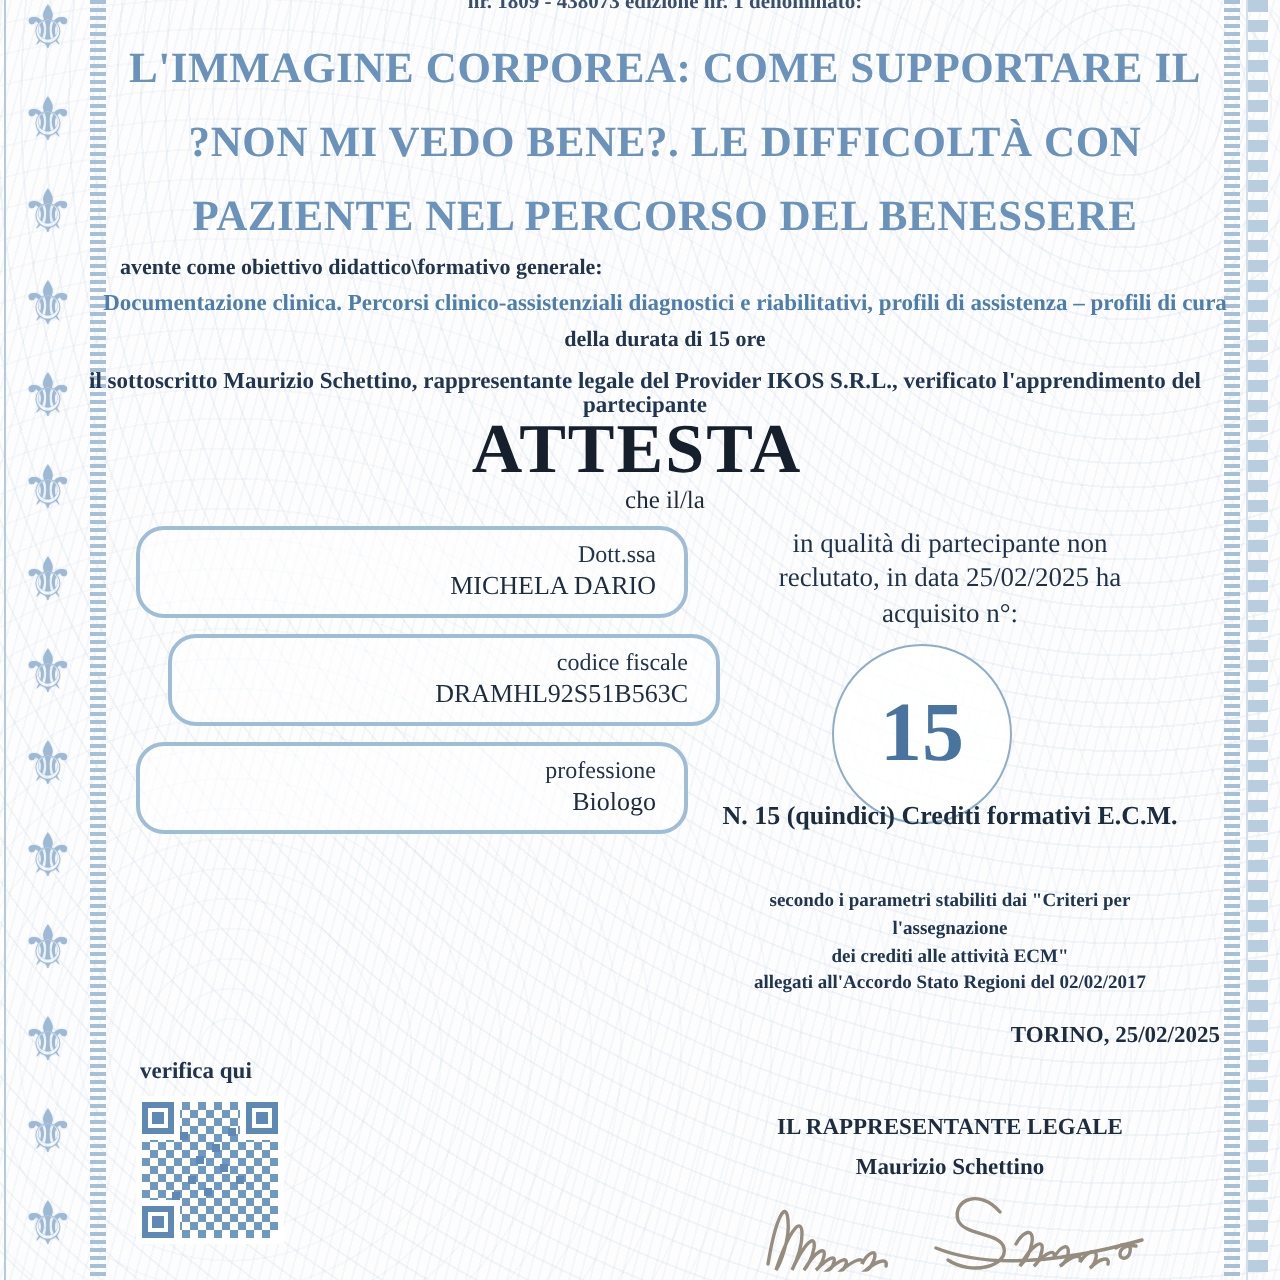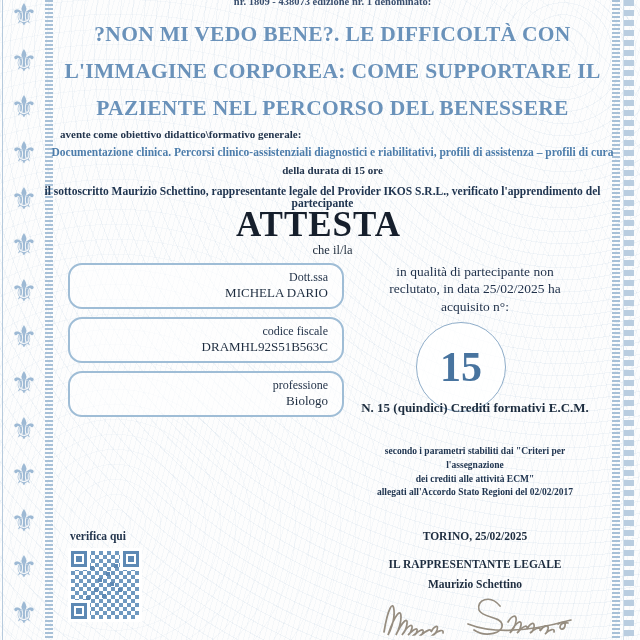--- a/index.html
+++ b/index.html
@@ -71,21 +71,21 @@
 
   
   .info-box {
     position:absolute; left:68px; width:244px;
     border:2px solid #9fbdd6; border-radius:14px;
     padding:5px 14px 6px 14px; background:rgba(255,255,255,.55);text-align:right;
   }
   .info-box .lbl { font-size:12px; color:#24344a; }
   .info-box .val { font-size:13px; color:#1d2c3f; }
   .box-name        { top:263px; }
-  .box-fiscal      { top:317px; }
+  .box-fiscal      { top:317px;margin-left:16px; }
   .box-profession  { top:371px; }
 
   
   .credits-intro {
     position:absolute; top:263px; left:350px; width:250px; text-align:center;
     font-size:13.5px; color:#1f3049; line-height:1.28;
   }
   .credit-circle {
     position:absolute; top:322px; left:416px; width:88px; height:88px;
     border:1.5px solid #8fadc9; border-radius:50%;
@@ -110,21 +110,21 @@
     background-size:8px 8px; opacity:.92; }
   .qr-noise { position:absolute; top:30px; left:30px; width:4px; height:4px; background:#5e89b4;
     box-shadow: 8px -6px #5e89b4, -4px 10px #5e89b4, 12px 4px #5e89b4, 4px 16px #5e89b4,
                 16px -14px #5e89b4, -8px -12px #5e89b4, 20px 10px #5e89b4, -12px 18px #5e89b4; }
   .finder { position:absolute; width:22px; height:22px; background:#fff;
     display:flex; align-items:center; justify-content:center; }
   .finder::before { content:""; width:16px; height:16px; border:3px solid #5e89b4; box-sizing:border-box; }
   .finder::after  { content:""; position:absolute; width:6px; height:6px; background:#5e89b4; }
   .f-tl { top:0; left:0; } .f-tr { top:0; right:0; } .f-bl { bottom:0; left:0; }
 
-  .place-date  { position:absolute; top:530px; left:340px; width:270px; text-align:center; font-size:11.5px; font-weight:bold; color:#1d2c3f; }
+  .place-date  { position:absolute; top:512px; left:340px; width:270px; text-align:right; font-size:11.5px; font-weight:bold; color:#1d2c3f; }
   .signer-role { position:absolute; top:558px; left:340px; width:270px; text-align:center; font-size:11.5px; font-weight:bold; color:#1d2c3f; }
   .signer-name { position:absolute; top:578px; left:340px; width:270px; text-align:center; font-size:11.5px; font-weight:bold; color:#1d2c3f; }
   .signature   { position:absolute; top:588px; left:378px; }
 </style>
 </head>
 <body>
 
 <div class="page">
 
   <div class="texture"></div>
@@ -150,22 +150,22 @@
   </div>
   <div class="ribs-left"></div>
   <div class="ribs-right"></div>
   <div class="beads-right"></div>
 
   <div class="content">
 
     <div class="ref-line">nr. 1809 - 438073 edizione nr. 1 denominato:</div>
 
     <div class="title">
+      <div>L'IMMAGINE CORPOREA: COME SUPPORTARE IL</div>
       <div>?NON MI VEDO BENE?. LE DIFFICOLTÀ CON</div>
-      <div>L'IMMAGINE CORPOREA: COME SUPPORTARE IL</div>
       <div>PAZIENTE NEL PERCORSO DEL BENESSERE</div>
     </div>
 
     <div class="objective-label">avente come obiettivo didattico\formativo generale:</div>
     <div class="objective-value">Documentazione clinica. Percorsi clinico-assistenziali diagnostici e riabilitativi, profili di assistenza – profili di cura</div>
 
     <div class="duration">
       <span>della durata di </span><span class="b">15 ore</span>
     </div>
 

